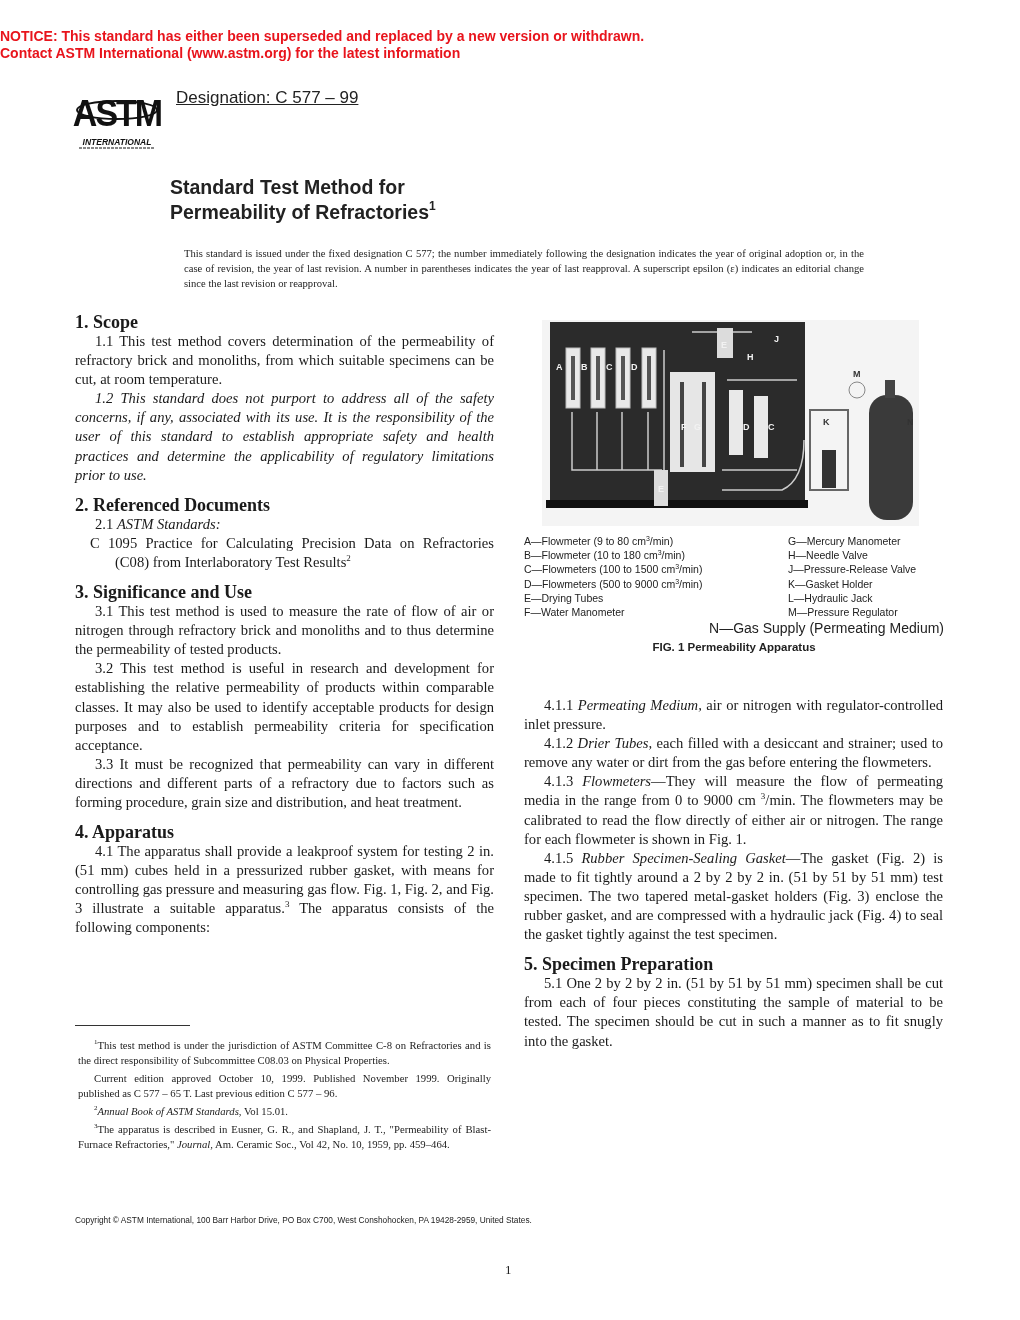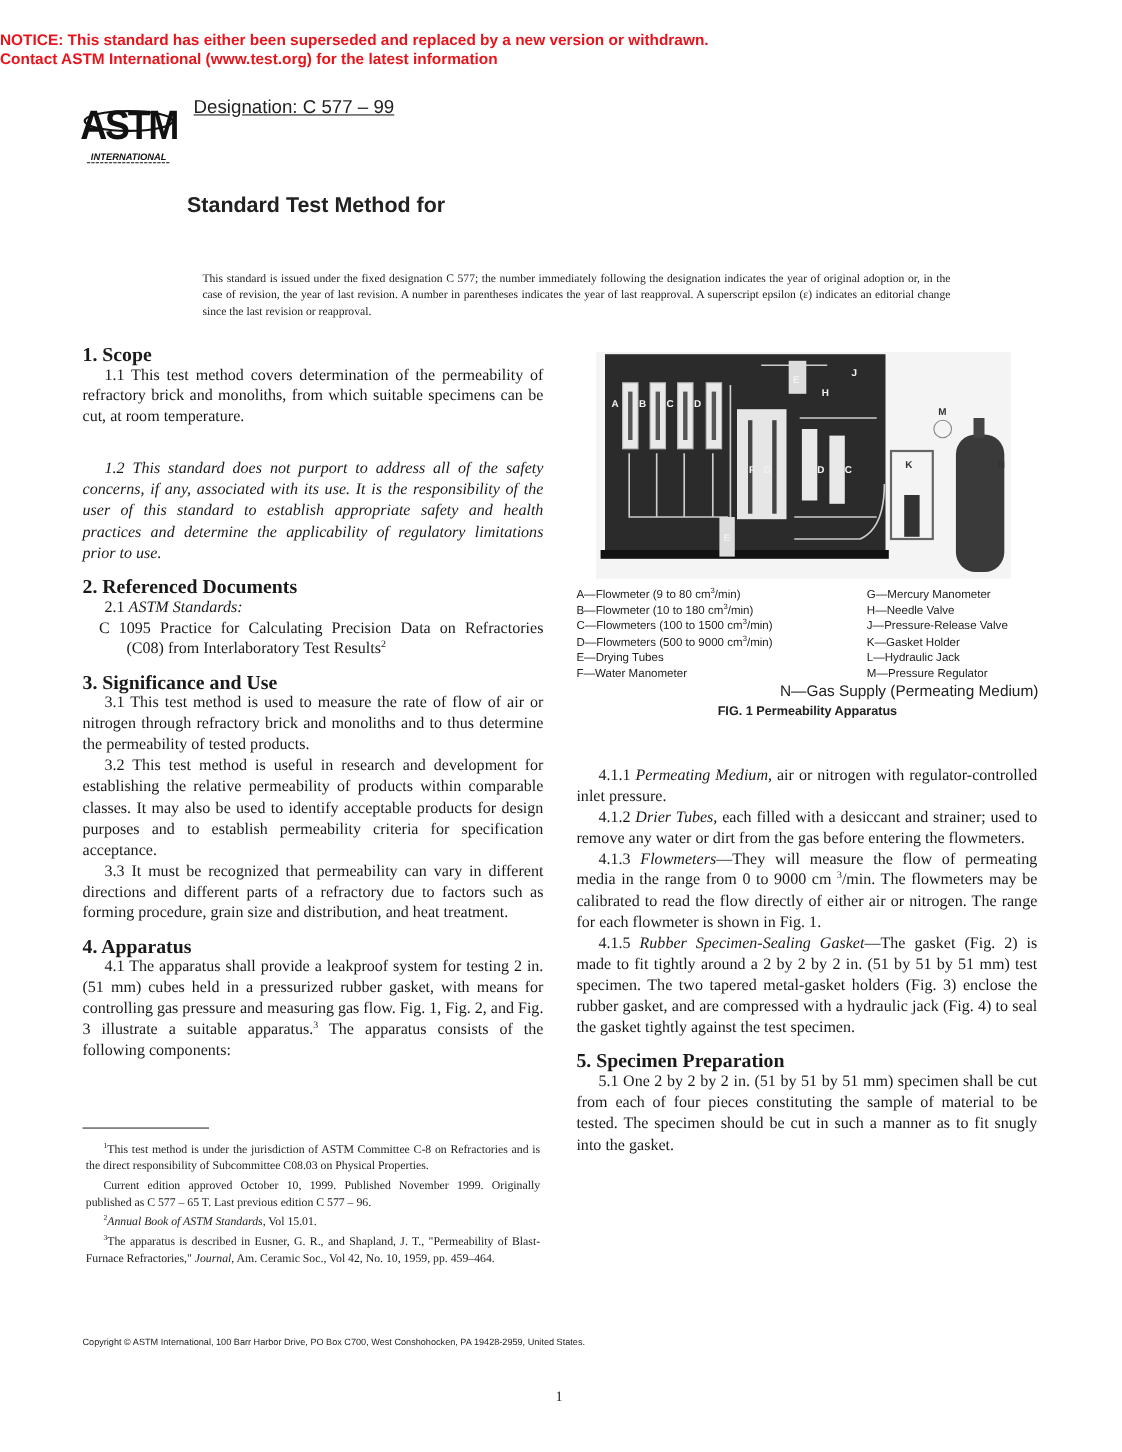--- a/index.html
+++ b/index.html
@@ -8,21 +8,21 @@
     .notice { left: 0; width: 816px; top: 28px; text-align: left; color: #e8141c;
       font-family: "Liberation Sans", sans-serif; font-weight: bold; font-size: 14px; line-height: 17px; }
     .logo { left: 73px; top: 80px; width: 88px; height: 70px; }
     .designation { left: 176px; top: 88px; font-family: "Liberation Sans", sans-serif; font-size: 17px; color: #222; text-decoration: underline; }
     .title { left: 170px; top: 175px; font-family: "Liberation Sans", sans-serif; font-weight: bold; font-size: 19.5px; line-height: 25px; color: #222; }
     .title sup { font-size: 12px; vertical-align: 9px; line-height: 0; }
     .issued { left: 170px; top: 246px; width: 680px; font-family: "Liberation Serif", serif; font-size: 10.6px; line-height: 15px; color: #222; text-align: justify; margin-left: 14px; }
     .col { font-family: "Liberation Serif", serif; font-size: 14.6px; line-height: 19.1px; color: #1a1a1a; }
     .col p { margin: 0; text-align: justify; text-indent: 20px; }
     .col h2 { margin: 0; font-size: 18px; font-weight: bold; line-height: 19px; }
-    .col .i { font-style: italic; margin-top: 28px; }
+    .col .i { font-style: italic; }
     .col sup { font-size: 9px; line-height: 0; }
     .left { left: 75px; width: 419px; }
     .right { left: 524px; width: 419px; }
     .ref { padding-left: 40px; text-indent: -25px !important; }
     .fn-rule { left: 75px; top: 1025px; width: 115px; height: 1px; background: #333; }
     .fn { left: 75px; top: 1035px; width: 419px; font-family: "Liberation Serif", serif; font-size: 10.7px; line-height: 15px; color: #222; }
     .fn p { margin: 3px; text-indent: 16px; text-align: justify; }
     .fn sup { font-size: 7px; line-height: 0; }
     .photo { left: 542px; top: 320px; width: 377px; height: 206px; background: #f3f3f3; overflow: hidden; }
     .legend { left: 524px; top: 534px; width: 420px; font-family: "Liberation Sans", sans-serif; font-size: 10.5px; line-height: 14.2px; color: #222; }
@@ -32,36 +32,37 @@
     .legend-n { left: 524px; width: 420px; top: 620px; text-align: right; font-family: "Liberation Sans", sans-serif; font-size: 14px; color: #222; }
     .figcap { left: 524px; width: 420px; top: 641px; text-align: center; font-family: "Liberation Sans", sans-serif; font-weight: bold; font-size: 11.5px; color: #222; }
     .copyright { left: 75px; top: 1215px; font-family: "Liberation Sans", sans-serif; font-size: 8.3px; color: #222; }
     .pageno { left: 505px; top: 1262px; font-family: "Liberation Serif", serif; font-size: 13px; color: #222; }
   </style>
 </head>
 <body>
 
 <div class="abs notice">
   <div>NOTICE: This standard has either been superseded and replaced by a new version or withdrawn.</div>
-  <div>Contact ASTM International (www.test.org) for the latest information</div>
+  <div>Contact ASTM International (www.astm.org) for the latest information</div>
 </div>
 
 <div class="abs logo">
   <svg width="88" height="70" viewBox="0 0 88 70">
     <ellipse cx="44" cy="30" rx="40" ry="9" fill="none" stroke="#111" stroke-width="2"></ellipse>
     <text x="44" y="42" text-anchor="middle" font-family="Liberation Sans, sans-serif" font-weight="bold" font-size="34" fill="#111" transform="scale(1,1.1)" style="letter-spacing:-2px">ASTM</text>
     <text x="44" y="65" text-anchor="middle" font-family="Liberation Sans, sans-serif" font-weight="bold" font-style="italic" font-size="8.5" fill="#111">INTERNATIONAL</text>
     <line x1="6" y1="68" x2="82" y2="68" stroke="#111" stroke-width="1" stroke-dasharray="3,1"></line>
   </svg>
 </div>
 
 <div class="abs designation">Designation: C 577 – 99</div>
 
 <div class="abs title">
   <div>Standard Test Method for</div>
+  <div><span>Permeability of Refractories</span><sup>1</sup></div>
 </div>
 
 <div class="abs issued">This standard is issued under the fixed designation C 577; the number immediately following the designation indicates the year of original adoption or, in the case of revision, the year of last revision. A number in parentheses indicates the year of last reapproval. A superscript epsilon (ε) indicates an editorial change since the last revision or reapproval.</div>
 
 <div class="abs col left" style="top:313px;">
   <h2>1. Scope</h2>
   <p>1.1 This test method covers determination of the permeability of refractory brick and monoliths, from which suitable specimens can be cut, at room temperature.</p>
   <p class="i">1.2 This standard does not purport to address all of the safety concerns, if any, associated with its use. It is the responsibility of the user of this standard to establish appropriate safety and health practices and determine the applicability of regulatory limitations prior to use.</p>
 
   <h2 style="margin-top:11px;">2. Referenced Documents</h2>

